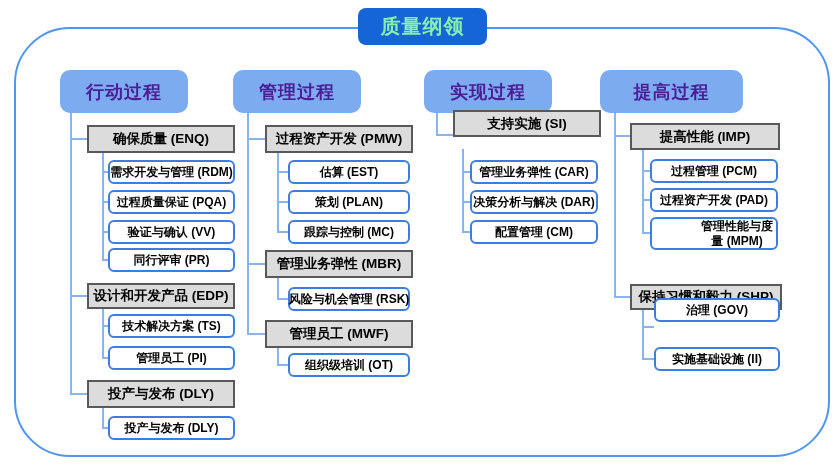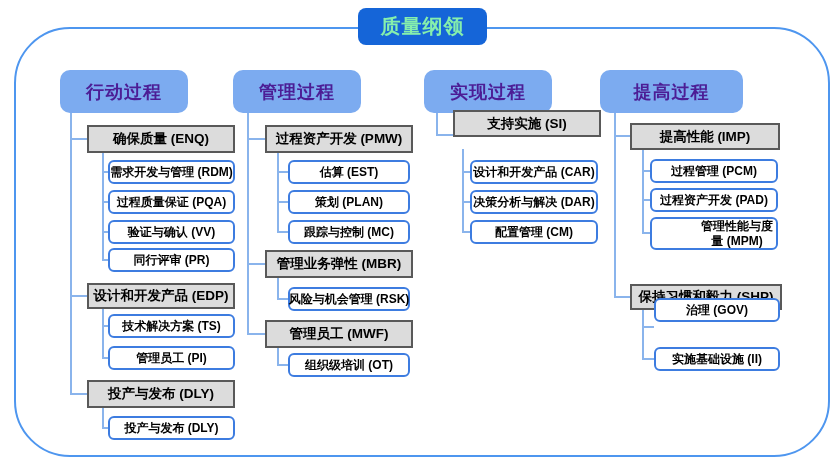--- a/index.html
+++ b/index.html
@@ -100,21 +100,21 @@
 <div class="w" style="left:288px;top:160px;width:122px;height:24px">估算 (EST)</div>
 <div class="w" style="left:288px;top:190px;width:122px;height:24px">策划 (PLAN)</div>
 <div class="w" style="left:288px;top:220px;width:122px;height:24px">跟踪与控制 (MC)</div>
 <div class="g" style="left:265px;top:250px;width:148px;height:28px">管理业务弹性 (MBR)</div>
 <div class="w" style="left:288px;top:287px;width:122px;height:24px">风险与机会管理 (RSK)</div>
 <div class="g" style="left:265px;top:320px;width:148px;height:28px">管理员工 (MWF)</div>
 <div class="w" style="left:288px;top:353px;width:122px;height:24px">组织级培训 (OT)</div>
 
 <div class="hdr" style="left:424px;top:70px;width:128px;height:43px">实现过程</div>
 <div class="g" style="left:453px;top:110px;width:148px;height:27px">支持实施 (SI)</div>
-<div class="w" style="left:470px;top:160px;width:128px;height:24px">设计和开发产品 (CAR)</div>
+<div class="w" style="left:470px;top:160px;width:128px;height:24px">管理业务弹性 (CAR)</div>
 <div class="w" style="left:470px;top:190px;width:128px;height:24px">决策分析与解决 (DAR)</div>
 <div class="w" style="left:470px;top:220px;width:128px;height:24px">配置管理 (CM)</div>
 
 <div class="hdr" style="left:600px;top:70px;width:143px;height:43px">提高过程</div>
 <div class="g" style="left:630px;top:123px;width:150px;height:27px">提高性能 (IMP)</div>
 <div class="w" style="left:650px;top:159px;width:128px;height:24px">过程管理 (PCM)</div>
 <div class="w" style="left:650px;top:188px;width:128px;height:24px">过程资产开发 (PAD)</div>
 <div class="w wrap" style="left:650px;top:217px;width:128px;height:33px">管理性能与度量 (MPM)</div>
 <div class="g" style="left:630px;top:284px;width:152px;height:26px">保持习惯和毅力 (SHP)</div>
 <div class="w" style="left:654px;top:298px;width:126px;height:24px">治理 (GOV)</div>

